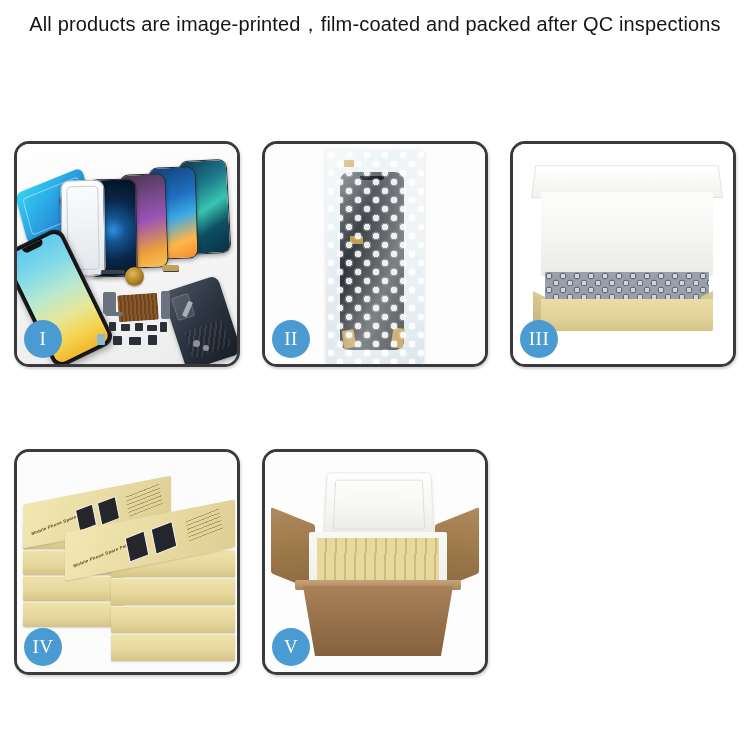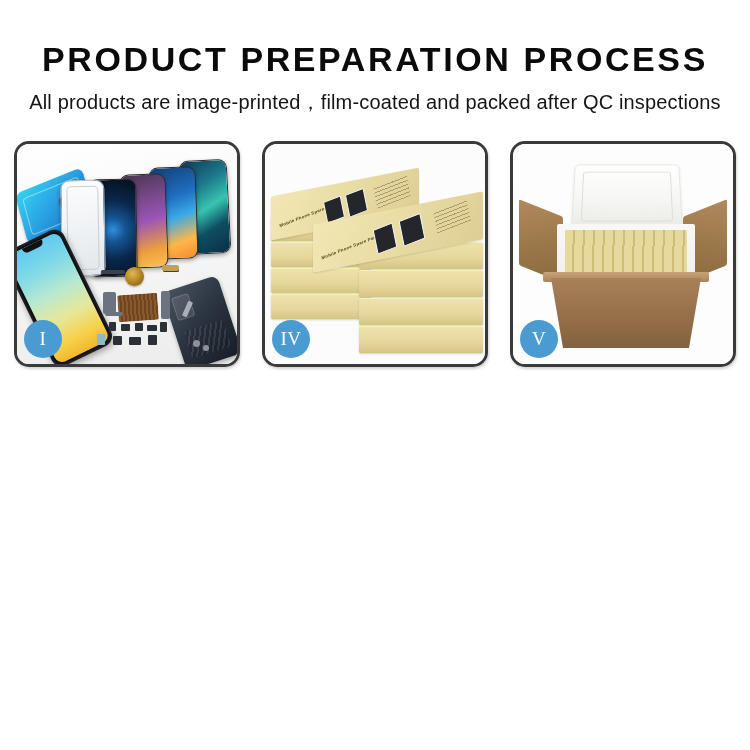--- a/index.html
+++ b/index.html
@@ -387,21 +387,20 @@
     clip-path: polygon(0% 46%, 100% 12%, 100% 70%, 0% 100%);
   }
   .c6-tab {
     position:absolute; background: rgba(125,99,66,0.45); border-radius:1px;
   }
 </style>
 </head>
 <body>
 
 <div class="header">
-  <h1 class="page-title">PRODUCT PREPARATION PROCESS</h1>
   <p class="page-subtitle">All products are image-printed，film-coated and packed after QC inspections</p>
 </div>
 
 <div class="grid">
 
   <div class="panel">
     <div class="panel-scene">
       <div class="p1-bg"></div>
 
       <div class="backcover"></div>
@@ -448,21 +447,48 @@
       <div class="chip" style="left:96px; top:192px; width:9px; height:9px;"></div>
       <div class="chip" style="left:112px; top:193px; width:12px; height:8px;"></div>
       <div class="chip" style="left:131px; top:191px; width:9px; height:10px;"></div>
       <div class="chip" style="left:176px; top:196px; width:7px; height:7px; border-radius:50%; background:#8d929a;"></div>
       <div class="chip" style="left:186px; top:201px; width:6px; height:6px; border-radius:50%; background:#8d929a;"></div>
       <div class="chip" style="left:168px; top:157px; width:5px; height:16px; background:#aab0b8; transform:rotate(24deg);"></div>
     </div>
     <div class="badge">I</div>
   </div>
 
-
+  <div class="panel">
+    <div class="panel-scene">
+      <div class="p2-bg"></div>
+      <div class="bubble-pouch">
+        <div class="inner-screen"></div>
+        <div class="tape" style="left:18px; top:10px; width:10px; height:7px;"></div>
+        <div class="tape" style="left:24px; top:86px; width:13px; height:8px;"></div>
+        <div class="tape" style="left:17px; top:180px; width:12px; height:18px; transform:rotate(-9deg);"></div>
+        <div class="tape" style="left:66px; top:178px; width:12px; height:20px; transform:rotate(8deg);"></div>
+        <div class="bubble-layer"></div>
+        <div class="bubble-sheen"></div>
+      </div>
+    </div>
+    <div class="badge">II</div>
+  </div>
+
+  <div class="panel">
+    <div class="panel-scene">
+      <div class="p3-bg"></div>
+      <div class="box3-lid"></div>
+      <div class="box3-foam"></div>
+      <div class="box3-bubble"></div>
+      <div class="box3-left"></div>
+      <div class="box3-right"></div>
+      <div class="box3-front"></div>
+    </div>
+    <div class="badge">III</div>
+  </div>
 
   <div class="panel">
     <div class="panel-scene">
       <div class="p4-bg"></div>
       <div class="stack">
 
         <div class="kbox" style="left:0px;  top:52px;  width:100px; height:24px;"></div>
         <div class="kbox" style="left:0px;  top:78px;  width:100px; height:24px;"></div>
         <div class="kbox" style="left:0px;  top:104px; width:100px; height:24px;"></div>
         <div class="kbox" style="left:0px;  top:130px; width:100px; height:24px;"></div>

